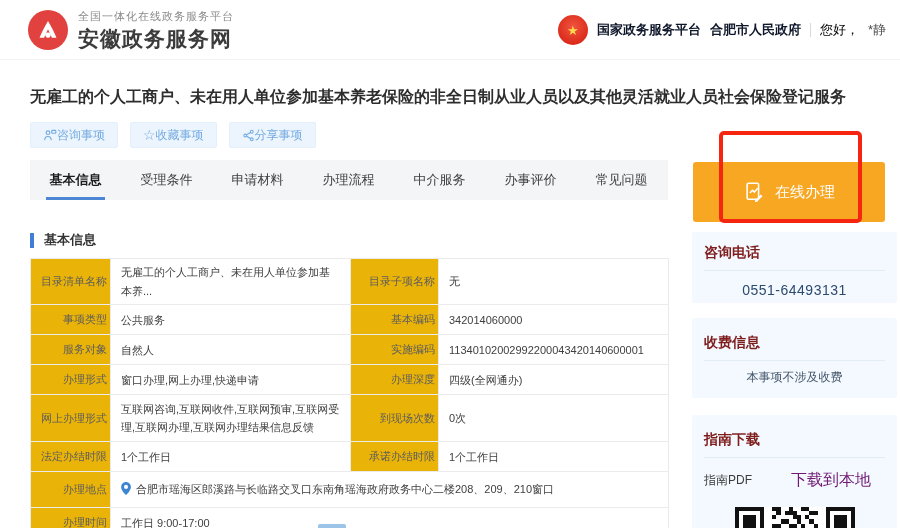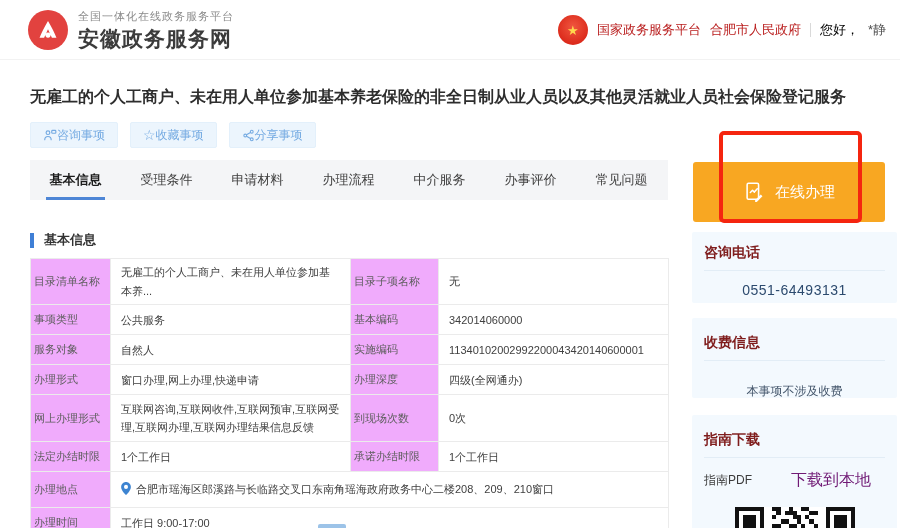--- a/index.html
+++ b/index.html
@@ -7,21 +7,21 @@
   .stage { position: relative; width: 900px; height: 528px; background: #fff; overflow: hidden; }
 
   
   .header { position: absolute; left: 0; top: 0; width: 900px; height: 60px; background: #fff; border-bottom: 1px solid #f2f2f2; }
   .logo-circle { position: absolute; left: 28px; top: 10px; width: 40px; height: 40px; border-radius: 50%; background: #e2423f; display: flex; align-items: center; justify-content: center; cursor: pointer; }
   .logo-text { position: absolute; left: 78px; top: 9px; }
   .logo-text .plat { font-size: 11px; color: #8a8a8a; letter-spacing: 1px; }
   .logo-text .site { font-size: 21px; font-weight: bold; color: #3b3b3b; margin-top: 1px; letter-spacing: 1px; }
   .header-right { position: absolute; right: 14px; top: 0; height: 60px; display: flex; align-items: center; gap: 9px; }
   .emblem { width: 30px; height: 30px; border-radius: 50%; background: radial-gradient(circle at 50% 40%, #f0563f 0%, #dc2b1c 70%); display: flex; align-items: center; justify-content: center; color: #ffd84d; font-size: 13px; line-height: 1; }
-  .hnav { font-size: 13px; color: #b91c1c; cursor: pointer; }
+  .hnav { font-size: 13px; color: #0f172a; cursor: pointer; font-weight: bold; }
   .hdivider { width: 1px; height: 14px; background: #d9d9d9; }
   .greet { font-size: 13px; color: #000000; }
   .uname { font-size: 13px; color: #4a4a4a; cursor: pointer; }
 
   
   .page-title { position: absolute; left: 30px; top: 87px; width: 845px; font-size: 16px; font-weight: bold; color: #2d2d2d; }
   .actions { position: absolute; left: 30px; top: 122px; display: flex; gap: 12px; }
   .action-btn { height: 26px; padding: 0 12px; background: #ecf5fd; color: #74aae2; font-size: 12px; display: inline-flex; align-items: center; border-radius: 2px; cursor: pointer; border: 1px solid #e3f0fb; }
   .action-btn .ic { display: inline-flex; align-items: center; }
   .star-glyph { font-size: 14px; line-height: 1; color: #74aae2; }
@@ -37,35 +37,35 @@
   .annotation { position: absolute; left: 719px; top: 131px; width: 143px; height: 92px; border: 4px solid #f5250f; border-radius: 5px; z-index: 60; pointer-events: none; }
 
   
   .section-hd { position: absolute; left: 30px; top: 231px; display: flex; align-items: center; }
   .section-hd .bar { width: 4px; height: 15px; background: #3f7fd6; }
   .section-hd .txt { margin-left: 10px; font-size: 13px; font-weight: bold; color: #333; }
 
   
   .info-table { position: absolute; left: 30px; top: 258px; width: 638px; border-collapse: collapse; table-layout: fixed; }
   .info-table td { border: 1px solid #ebebeb; font-size: 11px; vertical-align: middle; }
-  .info-table td.lbl { background: #f0abfc; color: #5d5d5d; text-align: left; padding: 4px 3px; }
+  .info-table td.lbl { background: #eab308; color: #5d5d5d; text-align: right; padding: 4px 3px; }
   .info-table td.val { color: #404040; padding: 4px 10px; line-height: 1.7; }
   .r-std td { height: 30px; }
   .r-tall td { height: 47px; }
   .r-loc td { height: 36px; }
   .pin { display: inline-block; vertical-align: -2px; margin-right: 5px; }
 
   
   .panel { position: absolute; left: 692px; width: 205px; background: #f3f9fe; border-radius: 2px; padding: 12px; }
   .panel .p-title { font-size: 14px; font-weight: bold; color: #7f1d1d; }
   .panel .p-div { height: 1px; background: #e2edf6; margin-top: 8px; }
   .panel-phone { top: 232px; height: 71px; }
   .phone-num { text-align: center; margin-top: 11px; font-size: 14px; color: #2c4a6e; letter-spacing: .5px; }
   .panel-fee { top: 318px; height: 80px; padding-top: 16px; }
-  .fee-text { text-align: center; margin-top: 22px; font-size: 12px; color: #44566b; }
+  .fee-text { text-align: center; margin-top: 8px; font-size: 12px; color: #44566b; }
   .panel-guide { top: 415px; height: 240px; padding-top: 16px; }
   .guide-row { display: flex; align-items: center; justify-content: space-between; margin-top: 12px; padding-right: 14px; }
   .guide-file { font-size: 12px; color: #3c3c3c; }
   .guide-link { font-size: 16px; color: #701a75; cursor: pointer; }
   .qr-wrap { margin: 16px auto 0; width: 120px; }
 
   .bottom-fragment { position: absolute; left: 318px; top: 524px; width: 28px; height: 8px; background: #9cc3e8; border-radius: 2px; }
 </style>
 </head>
 <body>

